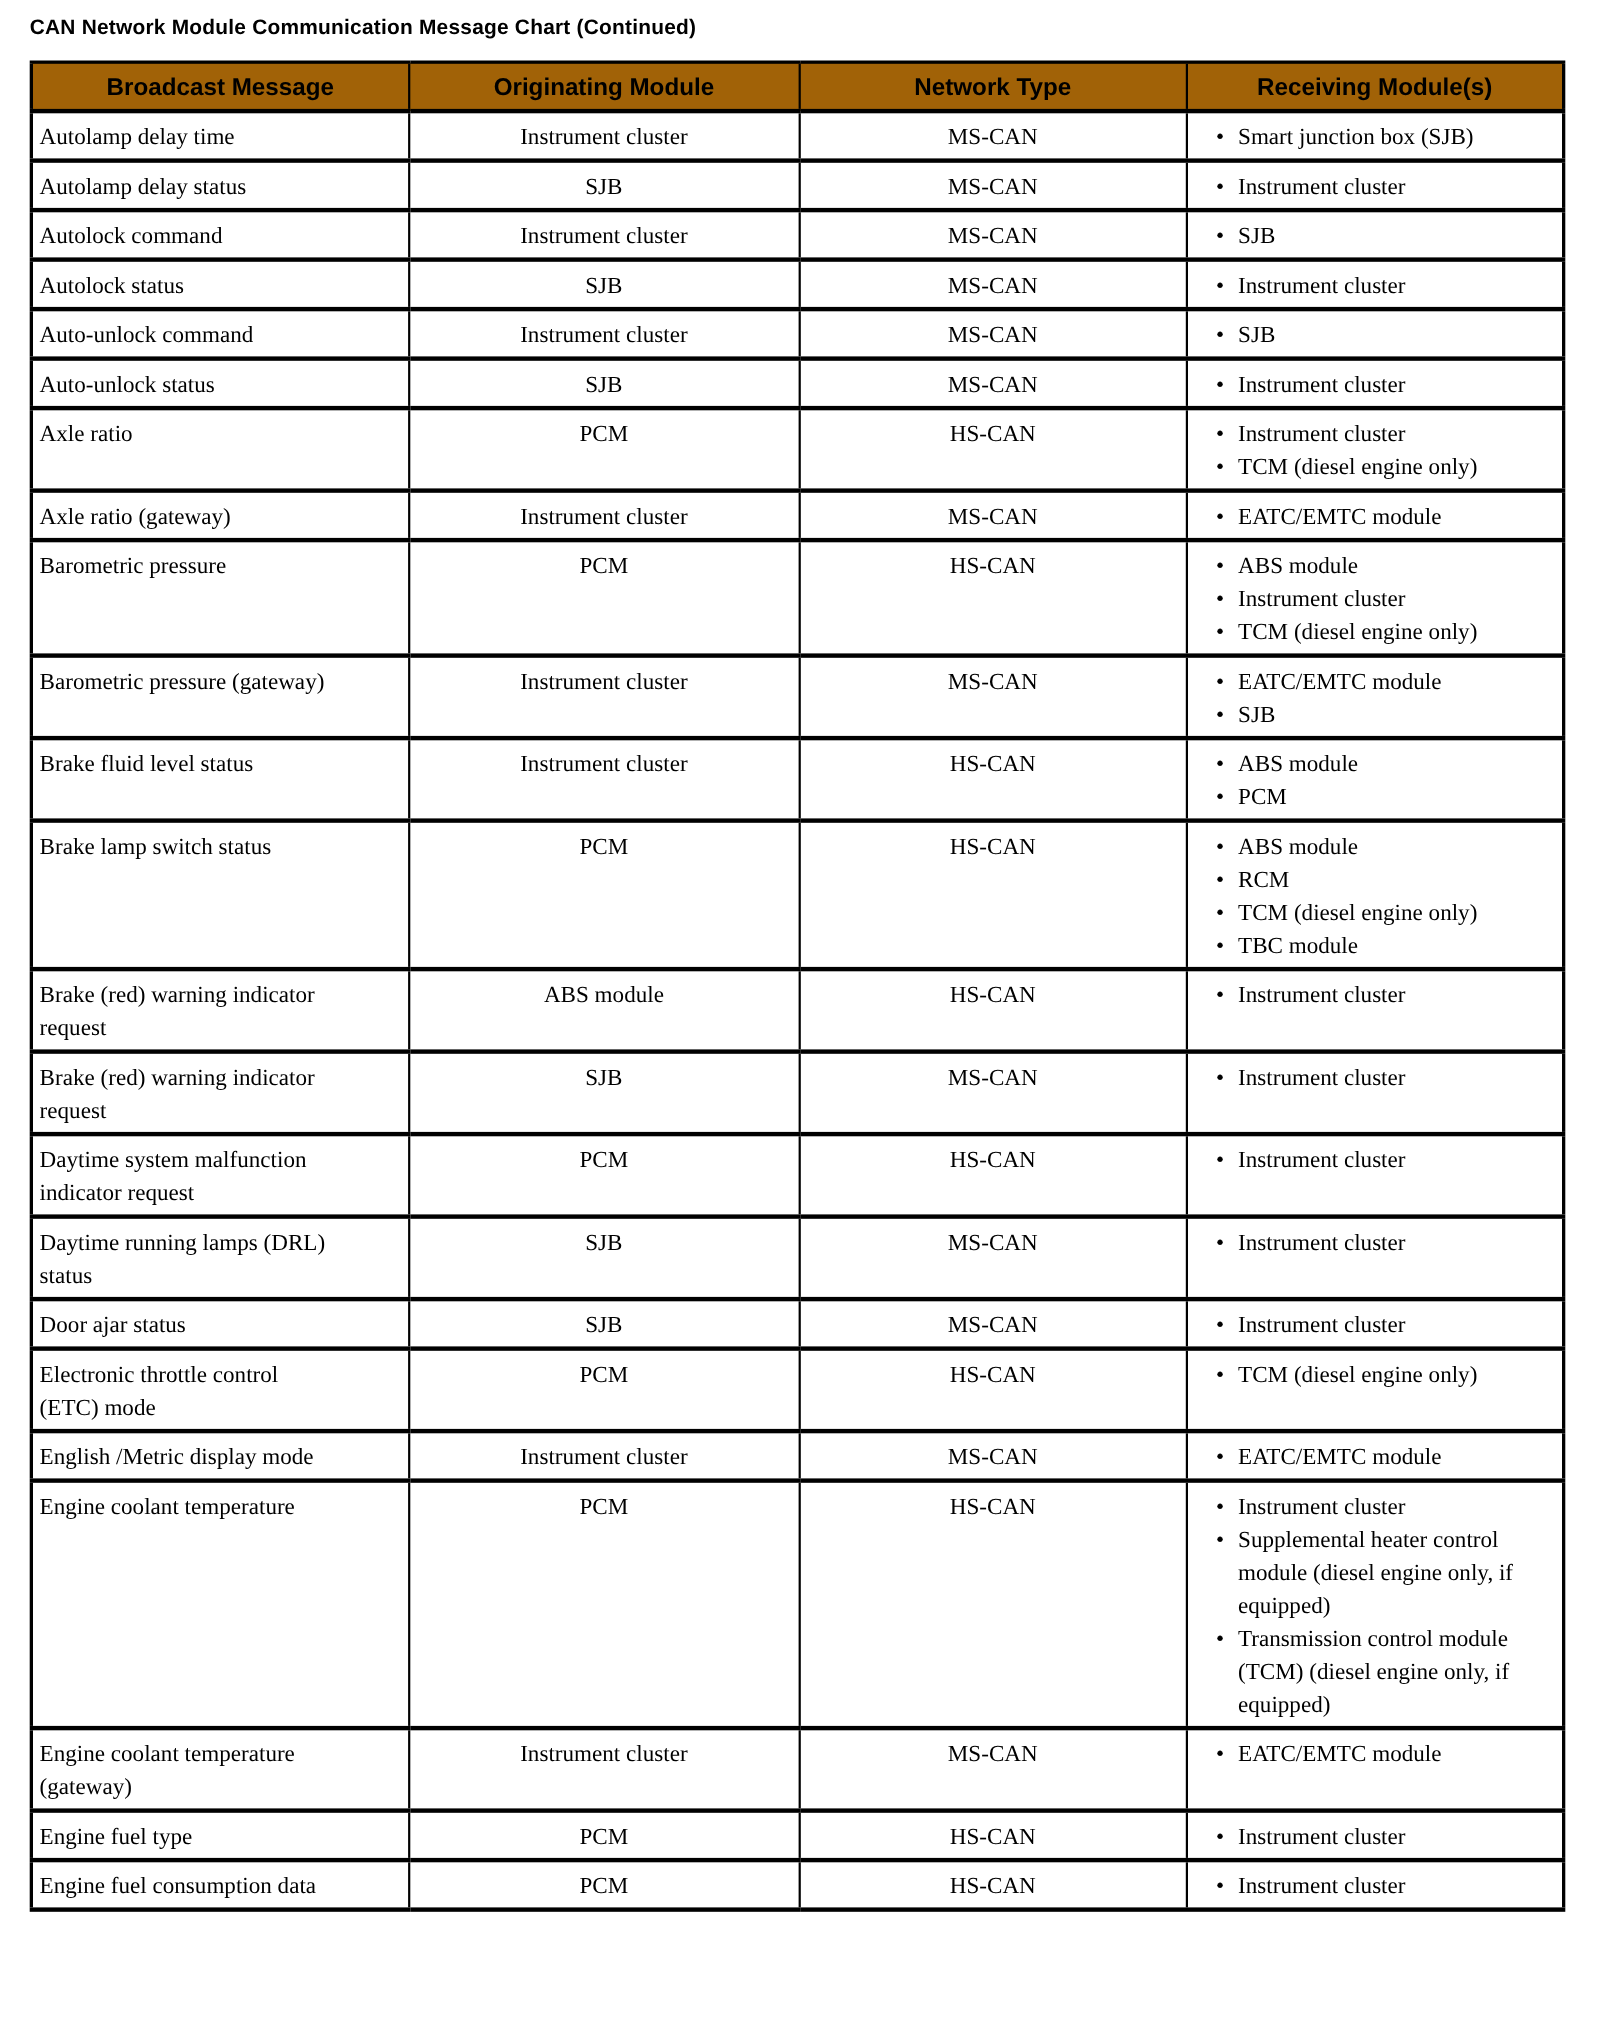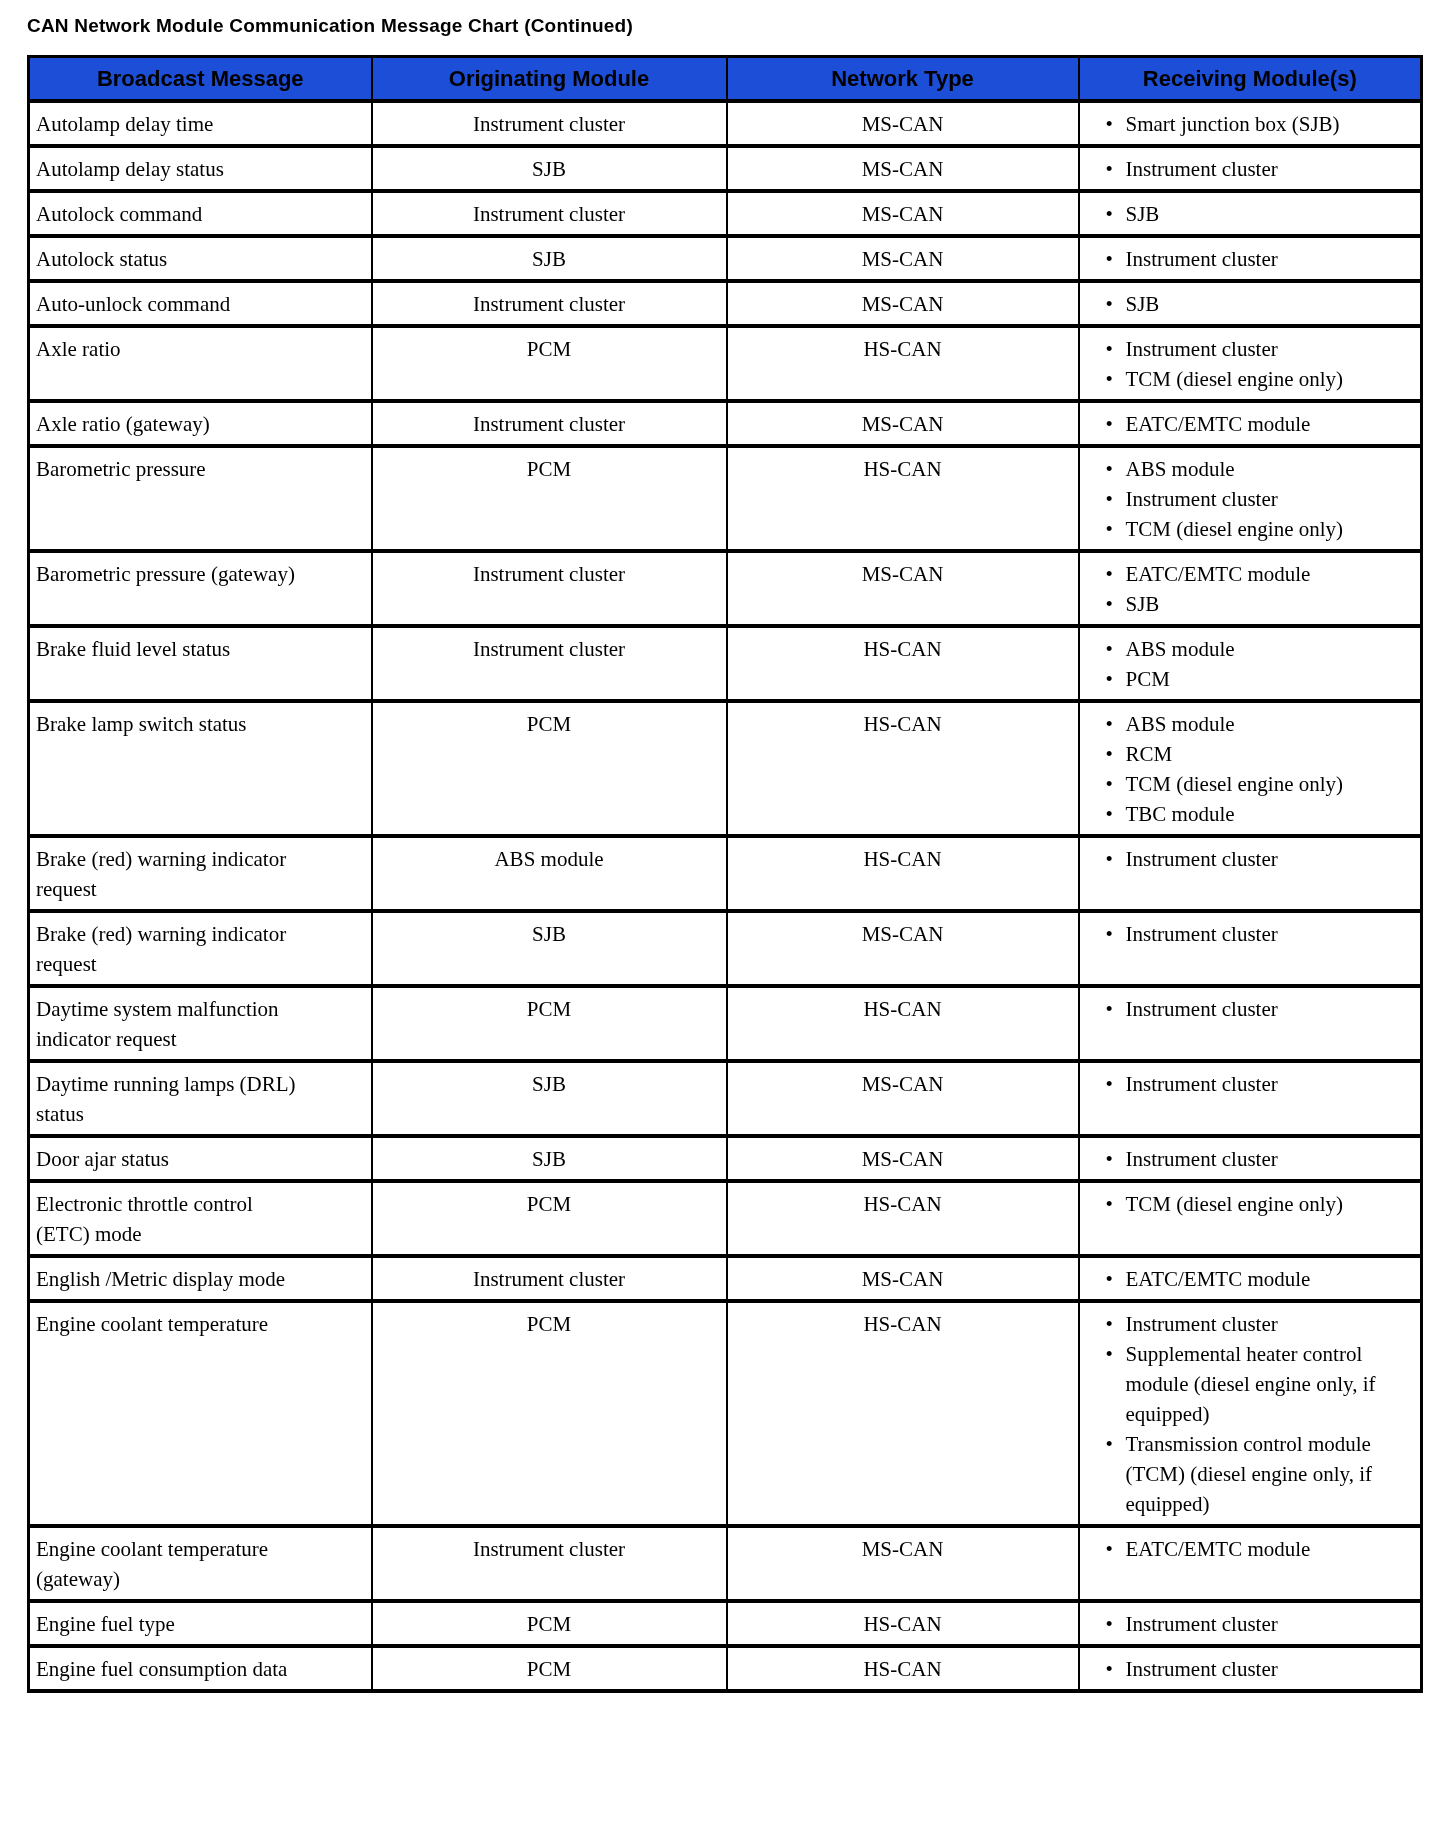--- a/index.html
+++ b/index.html
@@ -31,21 +31,21 @@
   }
   .msg-table th {
     font-family: "Liberation Sans", sans-serif;
     font-weight: bold;
     font-size: 22px;
     text-align: center;
     padding: 8px 4px 7px;
     border: 2px solid #000;
     border-top-width: 3px;
     border-bottom-width: 4px;
-    background: #1d4ed8;
+    background: #a16207;
   }
   .msg-table td {
     font-family: "Liberation Serif", serif;
     font-size: 21px;
     line-height: 30px;
     vertical-align: top;
     padding: 6px 6px 5px;
     border: 2px solid #000;
     border-top-width: 4px;
     border-bottom-width: 4px;
@@ -152,20 +152,32 @@
           </td>
     <td class="c-orig">Instrument cluster</td>
     <td class="c-net">MS-CAN</td>
     <td class="c-recv">
       <ul>
               <li>SJB</li>
             </ul>
     </td>
   </tr>
 
+  <tr>
+    <td class="c-msg">
+            <div class="wrapbox">Auto-unlock status</div>
+          </td>
+    <td class="c-orig">SJB</td>
+    <td class="c-net">MS-CAN</td>
+    <td class="c-recv">
+      <ul>
+              <li>Instrument cluster</li>
+            </ul>
+    </td>
+  </tr>
 
   <tr>
     <td class="c-msg">
             <div class="wrapbox">Axle ratio</div>
           </td>
     <td class="c-orig">PCM</td>
     <td class="c-net">HS-CAN</td>
     <td class="c-recv">
       <ul>
               <li>Instrument cluster</li>

